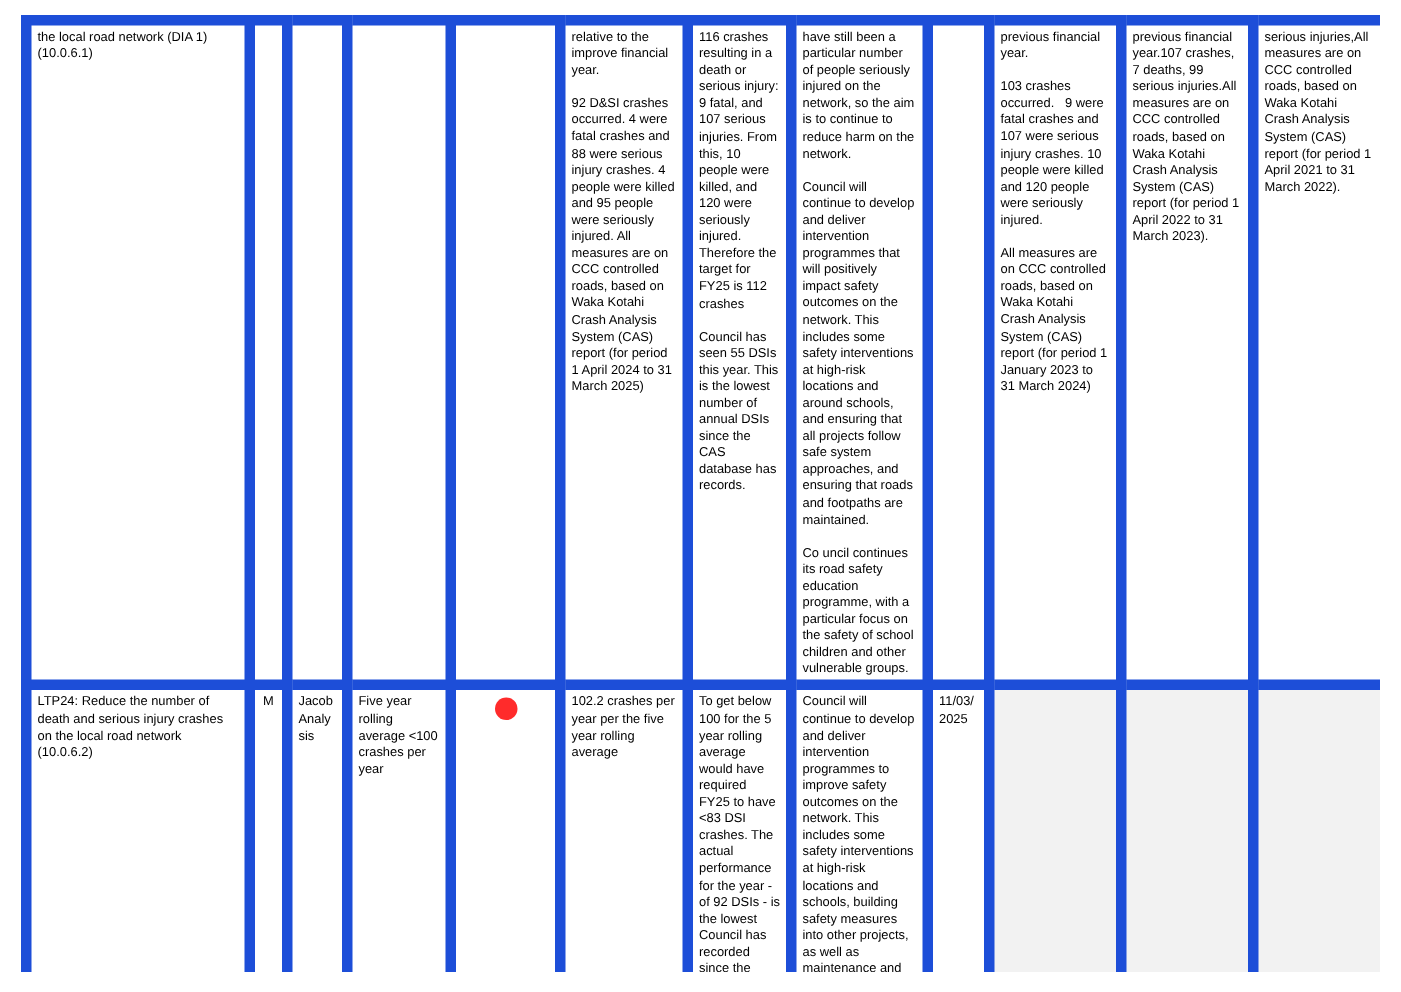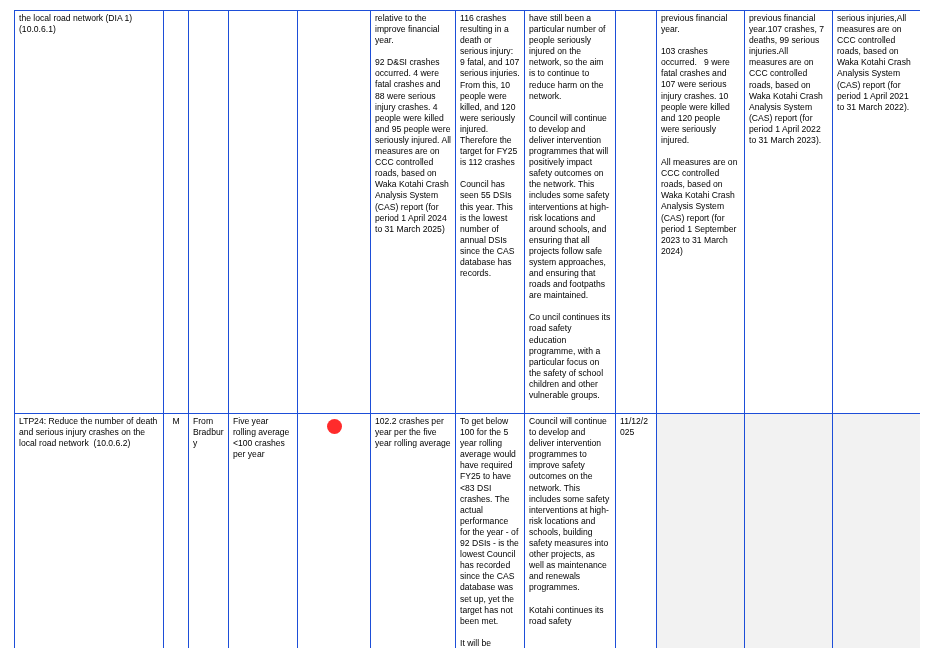--- a/index.html
+++ b/index.html
@@ -22,21 +22,21 @@
     height: 638px;
     overflow: hidden;
   }
   table.report {
     border-collapse: collapse;
     table-layout: fixed;
     width: 906px;
     background: #ffffff;
   }
   table.report td {
-    border: 1px solid #1d4ed8;
+    border: 7px solid #1d4ed8;
     vertical-align: top;
     padding: 2px 4px 2px 4px;
     font-size: 8.6px;
     line-height: 11.1px;
     font-family: "Liberation Sans", sans-serif;
     color: #000000;
     word-wrap: break-word;
     overflow-wrap: break-word;
   }
   td.shaded { background: #f2f2f2; }
@@ -134,21 +134,21 @@
         </td>
         <td class="r1cell">
           <div class="para"></div>
         </td>
         <td class="r1cell">
           <div>
               <div class="para">previous financial year.</div>
               <div class="gap"></div>
               <div class="para">103 crashes occurred.   9 were fatal crashes and 107 were serious injury crashes. 10 people were killed and 120 people were seriously injured.</div>
               <div class="gap"></div>
-              <div class="para">All measures are on CCC controlled roads, based on Waka Kotahi Crash Analysis System (CAS) report (for period 1 September 2023 to 31 March 2024)</div>
+              <div class="para">All measures are on CCC controlled roads, based on Waka Kotahi Crash Analysis System (CAS) report (for period 1 January 2023 to 31 March 2024)</div>
             </div>
         </td>
         <td class="r1cell">
           <div>
               <div class="para">previous financial year.107 crashes, 7 deaths, 99 serious injuries.All measures are on CCC controlled roads, based on Waka Kotahi Crash Analysis System (CAS) report (for period 1 April 2022 to 31 March 2023).</div>
             </div>
         </td>
         <td class="r1cell">
           <div>
               <div class="para">serious injuries,All measures are on CCC controlled roads, based on Waka Kotahi Crash Analysis System (CAS) report (for period 1 April 2021 to 31 March 2022).</div>
@@ -157,21 +157,21 @@
       </tr>
 
       <tr>
         <td class="r2cell">
           <div class="para">LTP24: Reduce the number of death and serious injury crashes on the local road network  (10.0.6.2)</div>
         </td>
         <td class="r2cell center">
           <div class="para">M</div>
         </td>
         <td class="r2cell">
-          <div class="para">From Bradbury</div>
+          <div class="para">Jacob Analysis</div>
         </td>
         <td class="r2cell">
           <div class="para">Five year rolling average &lt;100 crashes per year</div>
         </td>
         <td class="r2cell status">
           <span><span class="dot" style="background: rgb(255, 43, 43);"></span></span>
         </td>
         <td class="r2cell">
           <div>
               <div class="para">102.2 crashes per year per the five year rolling average</div>
@@ -185,21 +185,21 @@
             </div>
         </td>
         <td class="r2cell">
           <div>
               <div class="para">Council will continue to develop and deliver intervention programmes to improve safety outcomes on the network. This includes some safety interventions at high-risk locations and schools, building safety measures into other projects, as well as maintenance and renewals programmes.</div>
               <div class="gap"></div>
               <div class="para">Kotahi continues its road safety</div>
             </div>
         </td>
         <td class="r2cell">
-          <div class="para">11/12/2025</div>
+          <div class="para">11/03/2025</div>
         </td>
         <td class="r2cell shaded">
           <div></div>
         </td>
         <td class="r2cell shaded">
           <div></div>
         </td>
         <td class="r2cell shaded">
           <div></div>
         </td>

